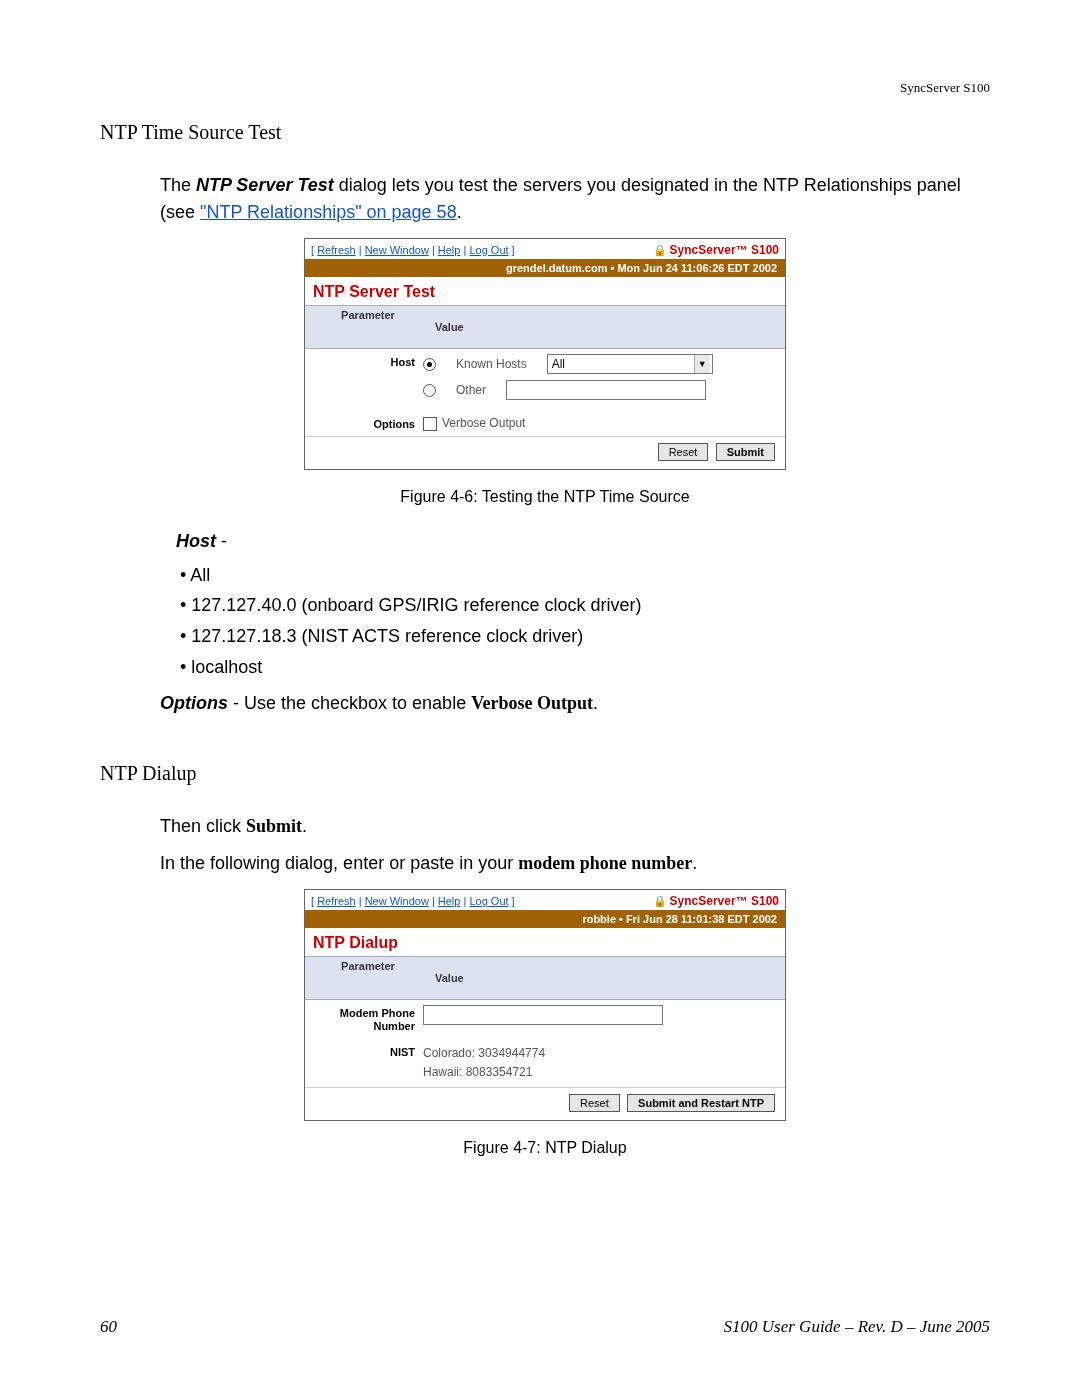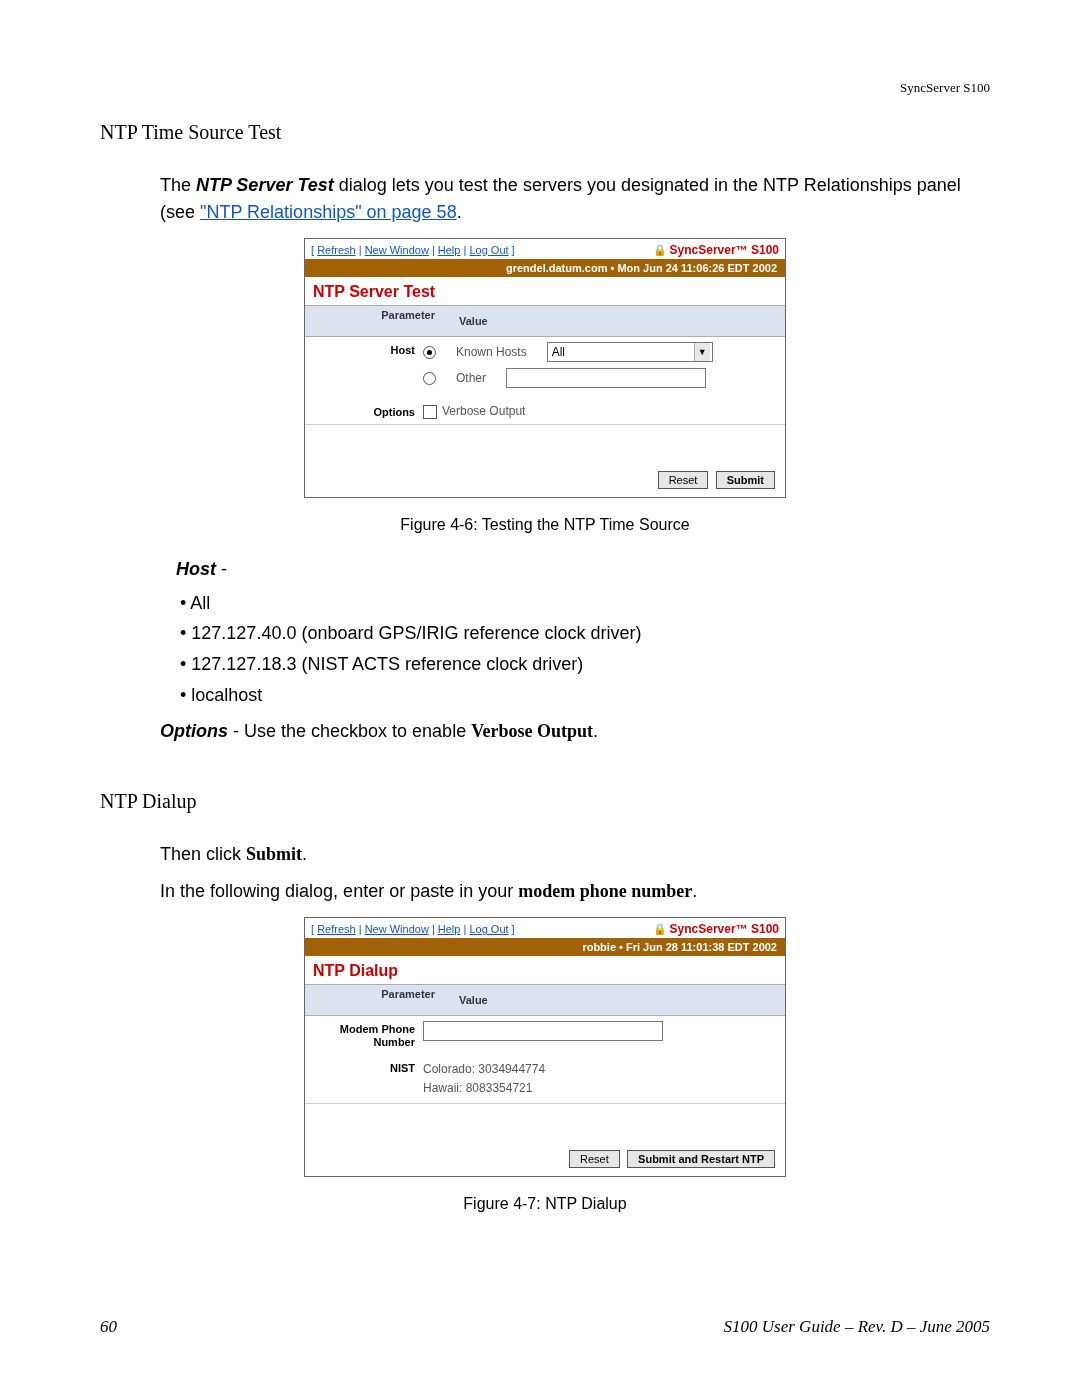--- a/index.html
+++ b/index.html
@@ -75,22 +75,22 @@
   }
   .param-header {
     background: #dde3ee;
     border-top: 1px solid #aab;
     border-bottom: 1px solid #aab;
     display: flex;
     font-size: 11px;
     font-weight: bold;
     color: #334;
   }
-  .param-header .c1 { width: 110px; text-align: right; padding: 3px 20px; }
-  .param-header .c2 { flex: 1; padding: 9px 4px; }
+  .param-header .c1 { width: 110px; text-align: center; padding: 3px 8px; }
+  .param-header .c2 { flex: 1; padding: 15px 4px; }
   .param-row { display: flex; padding: 5px 0; }
   .param-row .lbl { width: 110px; text-align: right; font-size: 11px; font-weight: bold; padding: 2px 8px 0 0; }
   .param-row .val { flex: 1; font-size: 12px; color: #555; }
   .radio-line { display: flex; align-items: center; gap: 20px; margin-bottom: 6px; }
   .radio-dot {
     width: 11px; height: 11px; border: 1px solid #555; border-radius: 50%;
     display: inline-flex; align-items: center; justify-content: center;
     background: #fff;
   }
   .radio-dot.sel::after { content: ""; width: 5px; height: 5px; background: #000; border-radius: 50%; }
@@ -105,21 +105,21 @@
     height: 18px; line-height: 18px;
   }
   .textfield {
     display: inline-block; border: 1px solid #777; background: #fff; height: 18px;
     min-width: 190px; padding: 0 4px;
   }
   .chkbox { width: 12px; height: 12px; border: 1px solid #555; background: #fff; display: inline-block; vertical-align: middle; margin-right: 5px;}
   .btn-row { text-align: right; padding: 6px 10px 8px 0; border-top: 1px solid #ccc; }
   .btn {
     display: inline-block; border: 1px solid #555; background: #e6e6e6;
-    padding: 2px 10px; font-size: 11px; cursor: pointer; margin-left: 4px; margin-top: 40px;
+    padding: 2px 10px; font-size: 11px; cursor: pointer; margin-left: 4px;
   }
   .btn.primary { font-weight: bold; }
   .figure-caption {
     text-align: center;
     font-size: 16px;
     margin: 15px 0 25px 0;
   }
   .figure-caption b { font-weight: normal; }
   .list-block { margin-left: 80px; font-size: 18px; line-height: 1.7; }
   .list-item::before { content: "• "; }

